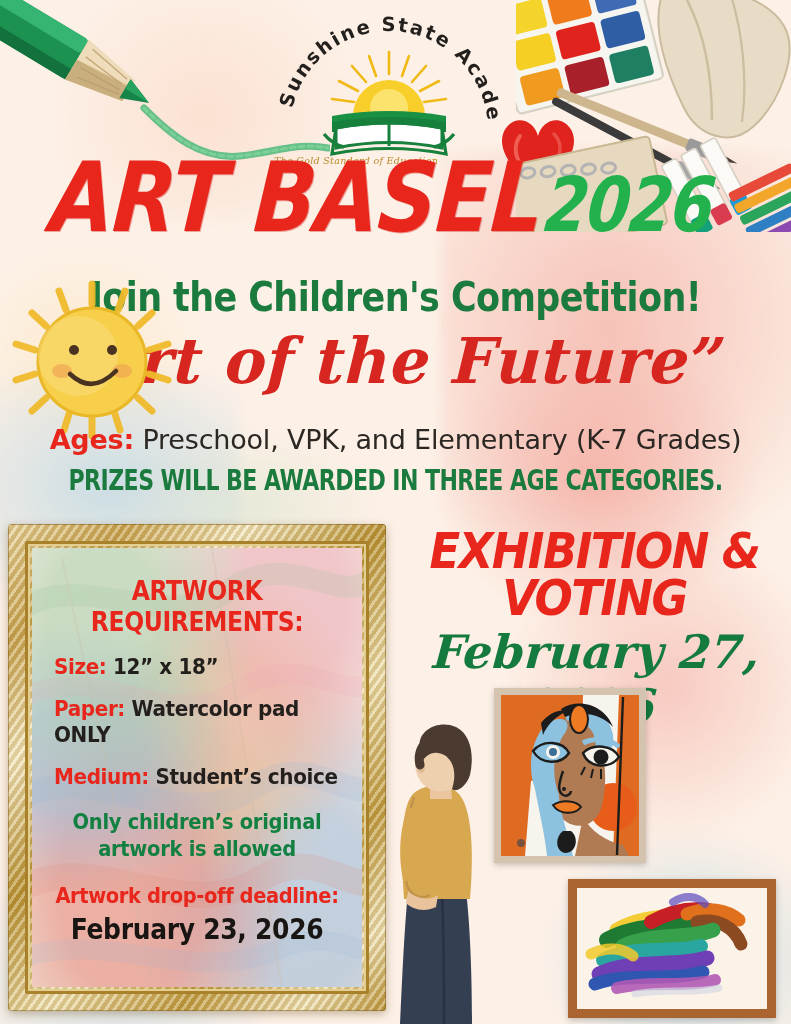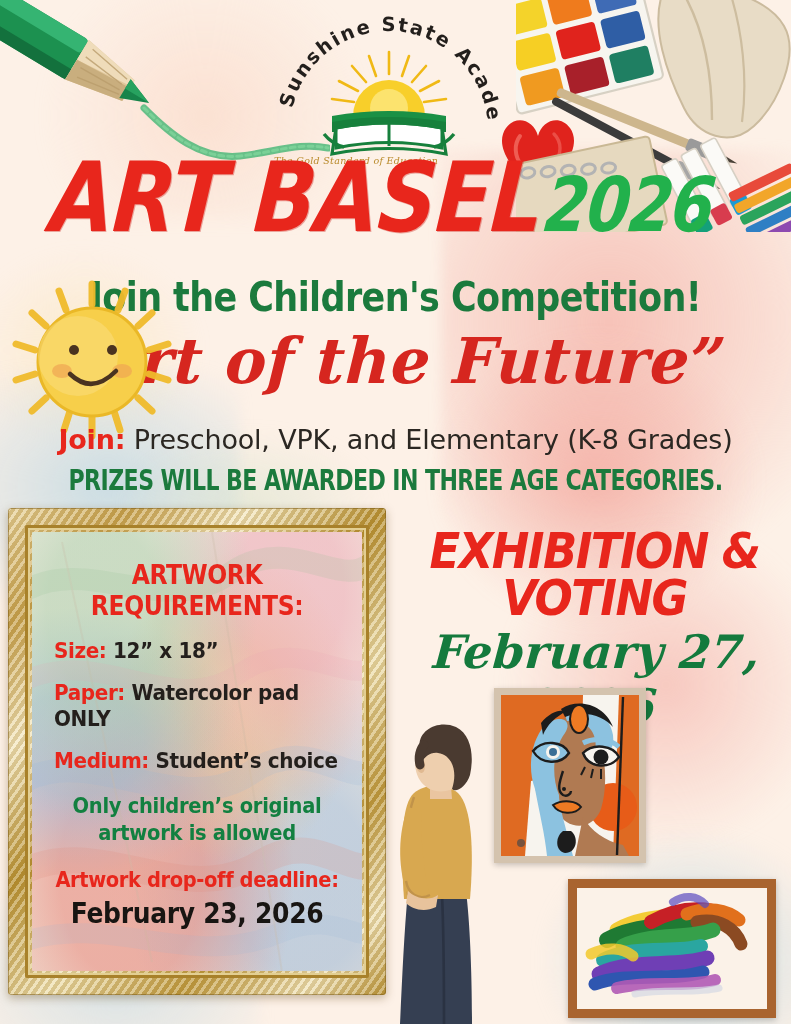--- a/index.html
+++ b/index.html
@@ -97,21 +97,21 @@
     position:absolute;top:465px;left:0;width:791px;text-align:center;
     font-family:"DejaVu Sans",sans-serif;font-weight:bold;font-size:23px;
     color:#1b7a3d;letter-spacing:-.6px;transform:scaleY(1.2) scaleX(.96);transform-origin:center top;
   }
 
   
   .sun{position:absolute;top:278px;left:4px;width:176px;height:165px;}
 
   
   .frame{
-    position:absolute;top:508px;left:8px;width:378px;height:487px;
+    position:absolute;top:524px;left:8px;width:378px;height:487px;
     padding:23px 20px;
     background:
       repeating-linear-gradient(125deg, rgba(255,255,255,.30) 0 3px, rgba(140,105,35,.20) 3px 7px),
       linear-gradient(135deg,#e8d39a 0%,#c9a34e 14%,#f4e7bd 28%,#b8902f 44%,#efe0ae 60%,#c09a3d 76%,#f0e2b5 90%,#bb9436 100%);
     border-radius:3px;
     box-shadow:0 3px 10px rgba(90,60,10,.35), inset 0 0 0 1px rgba(120,88,20,.5);
   }
   .frame-inner-edge{
     position:absolute;inset:17px;border:3px solid #a8812a;border-radius:2px;
     box-shadow:inset 0 0 0 2px #e3cf92;
@@ -347,21 +347,21 @@
     <circle cx="88" cy="84" r="54" fill="none" stroke="#eab827" stroke-width="3"></circle>
     <circle cx="74" cy="78" r="40" fill="#fbe08a" opacity=".45"></circle>
     <circle cx="70" cy="72" r="5" fill="#4a3320"></circle>
     <circle cx="108" cy="72" r="5" fill="#4a3320"></circle>
     <ellipse cx="58" cy="93" rx="10" ry="7" fill="#f0a552" opacity=".7"></ellipse>
     <ellipse cx="118" cy="93" rx="10" ry="7" fill="#f0a552" opacity=".7"></ellipse>
     <path d="M66 96 Q 88 117, 112 93" stroke="#4a3320" stroke-width="4.5" fill="none" stroke-linecap="round"></path>
   </svg>
 
   <div class="ages">
-    <b>Join:</b><span> Preschool, VPK, and Elementary (K-8 Grades)</span>
+    <b>Ages:</b><span> Preschool, VPK, and Elementary (K-7 Grades)</span>
   </div>
   <div class="prizes">PRIZES WILL BE AWARDED IN THREE AGE CATEGORIES.</div>
 
   <div class="frame">
     <div class="frame-inner-edge"></div>
     <div class="canvas">
       <svg class="canvas-strokes" viewBox="0 0 330 440" preserveAspectRatio="none">
         <path d="M-10 60 C 60 20, 130 90, 200 40 C 260 0, 310 60, 340 30" stroke="#8fbf92" stroke-width="22" fill="none" opacity=".35"></path>
         <path d="M-10 150 C 70 110, 140 190, 210 140 C 270 100, 320 160, 345 130" stroke="#e9a2b3" stroke-width="20" fill="none" opacity=".3"></path>
         <path d="M-10 250 C 60 210, 150 290, 220 240 C 280 200, 320 260, 345 235" stroke="#8fb3dc" stroke-width="24" fill="none" opacity=".32"></path>

